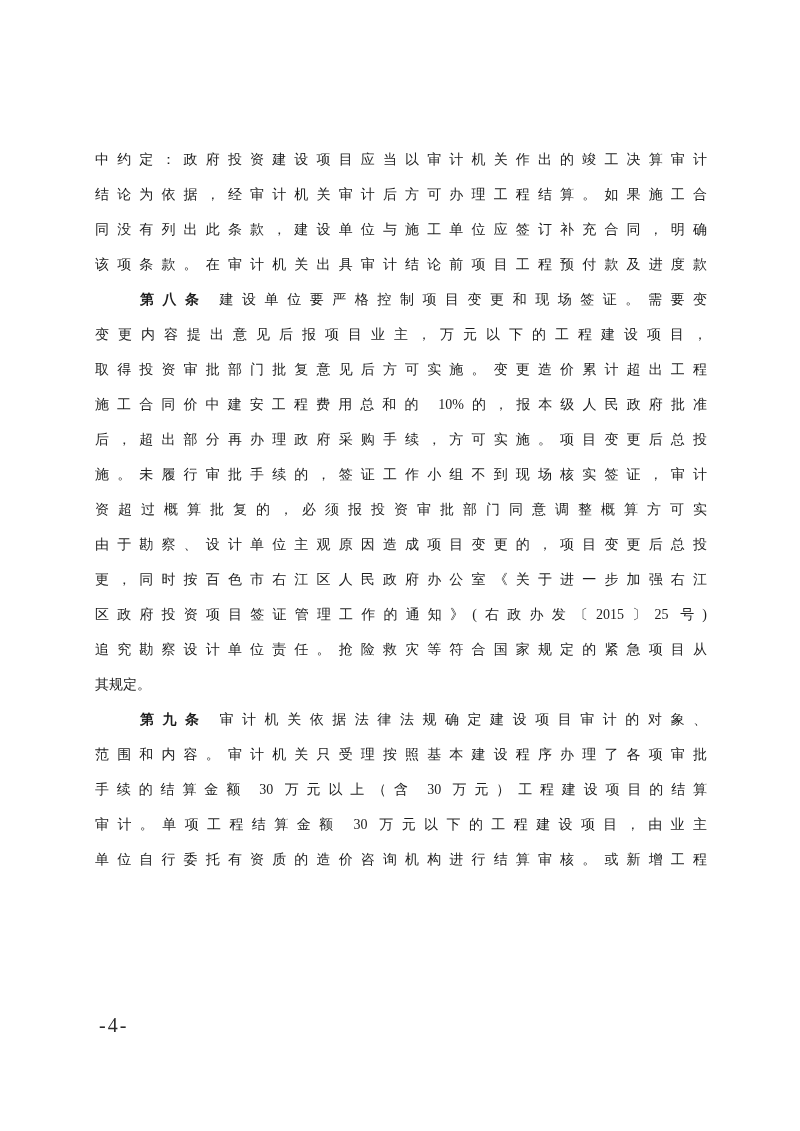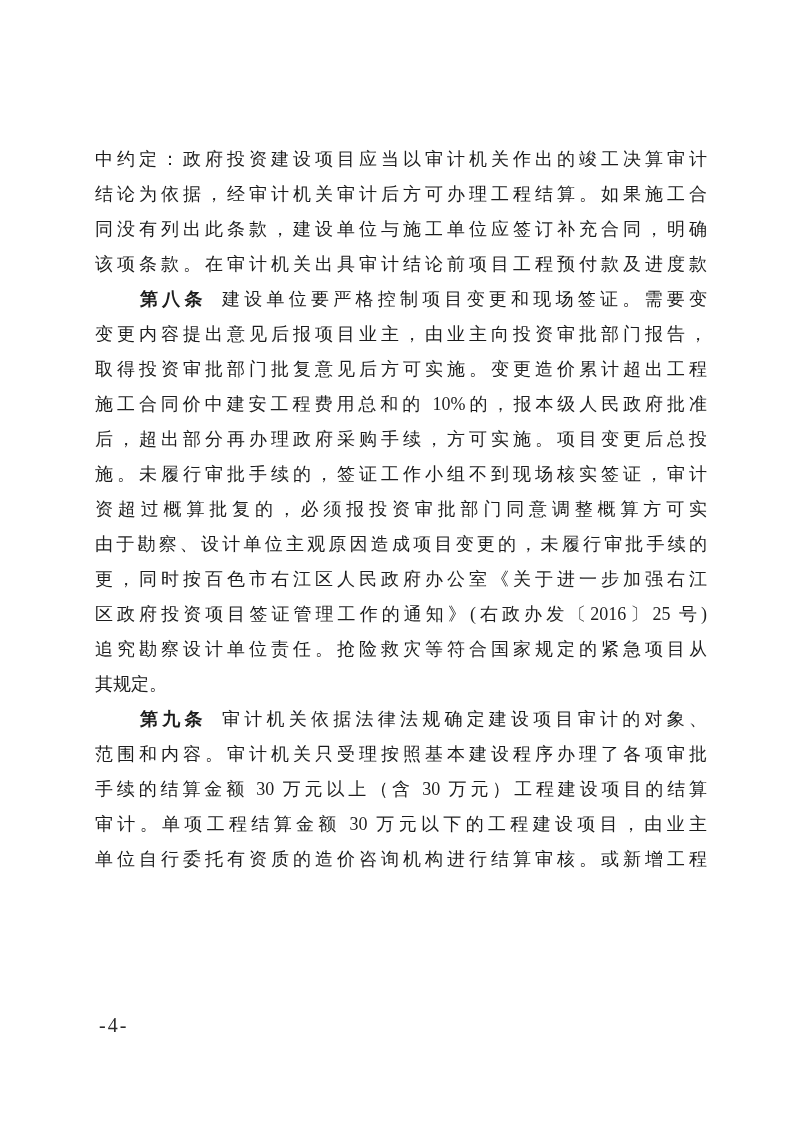--- a/index.html
+++ b/index.html
@@ -23,21 +23,21 @@
     top: 142px;
     width: 612px;
   }
   .paragraph {
     margin: 0;
     padding: 0;
   }
   .line {
     height: 35px;
     line-height: 35px;
-    font-size: 18px;
+    font-size: 14px;
     text-align: justify;
     text-align-last: justify;
     letter-spacing: 0px;
     white-space: nowrap;
     color: #1d1d1d;
   }
   .line-indent {
     padding-left: 45px;
   }
   .line-last {
@@ -64,29 +64,29 @@
 <div class="page">
   <div class="text-block">
       <div class="paragraph">
         <div class="line"><span class="line-text">中约定：政府投资建设项目应当以审计机关作出的竣工决算审计</span></div>
         <div class="line"><span class="line-text">结论为依据，经审计机关审计后方可办理工程结算。如果施工合</span></div>
         <div class="line"><span class="line-text">同没有列出此条款，建设单位与施工单位应签订补充合同，明确</span></div>
         <div class="line"><span class="line-text">该项条款。在审计机关出具审计结论前项目工程预付款及进度款</span></div>
       </div>
       <div class="paragraph">
         <div class="line line-indent"><span class="article-head">第八条</span><span class="line-text">建设单位要严格控制项目变更和现场签证。需要变</span></div>
-        <div class="line"><span class="line-text">变更内容提出意见后报项目业主，由业主向投资审批部门报告，</span></div>
+        <div class="line"><span class="line-text">变更内容提出意见后报项目业主，万元以下的工程建设项目，</span></div>
         <div class="line"><span class="line-text">取得投资审批部门批复意见后方可实施。变更造价累计超出工程</span></div>
         <div class="line"><span class="line-text">施工合同价中建安工程费用总和的 10%的，报本级人民政府批准</span></div>
         <div class="line"><span class="line-text">后，超出部分再办理政府采购手续，方可实施。项目变更后总投</span></div>
         <div class="line"><span class="line-text">施。未履行审批手续的，签证工作小组不到现场核实签证，审计</span></div>
         <div class="line"><span class="line-text">资超过概算批复的，必须报投资审批部门同意调整概算方可实</span></div>
-        <div class="line"><span class="line-text">由于勘察、设计单位主观原因造成项目变更的，未履行审批手续的</span></div>
+        <div class="line"><span class="line-text">由于勘察、设计单位主观原因造成项目变更的，项目变更后总投</span></div>
         <div class="line"><span class="line-text">更，同时按百色市右江区人民政府办公室《关于进一步加强右江</span></div>
-        <div class="line"><span class="line-text">区政府投资项目签证管理工作的通知》(右政办发〔2016〕25 号)</span></div>
+        <div class="line"><span class="line-text">区政府投资项目签证管理工作的通知》(右政办发〔2015〕25 号)</span></div>
         <div class="line"><span class="line-text">追究勘察设计单位责任。抢险救灾等符合国家规定的紧急项目从</span></div>
         <div class="line line-last"><span class="line-text">其规定。</span></div>
       </div>
       <div class="paragraph">
         <div class="line line-indent"><span class="article-head">第九条</span><span class="line-text">审计机关依据法律法规确定建设项目审计的对象、</span></div>
         <div class="line"><span class="line-text">范围和内容。审计机关只受理按照基本建设程序办理了各项审批</span></div>
         <div class="line"><span class="line-text">手续的结算金额 30 万元以上（含 30 万元）工程建设项目的结算</span></div>
         <div class="line"><span class="line-text">审计。单项工程结算金额 30 万元以下的工程建设项目，由业主</span></div>
         <div class="line"><span class="line-text">单位自行委托有资质的造价咨询机构进行结算审核。或新增工程</span></div>
       </div>

